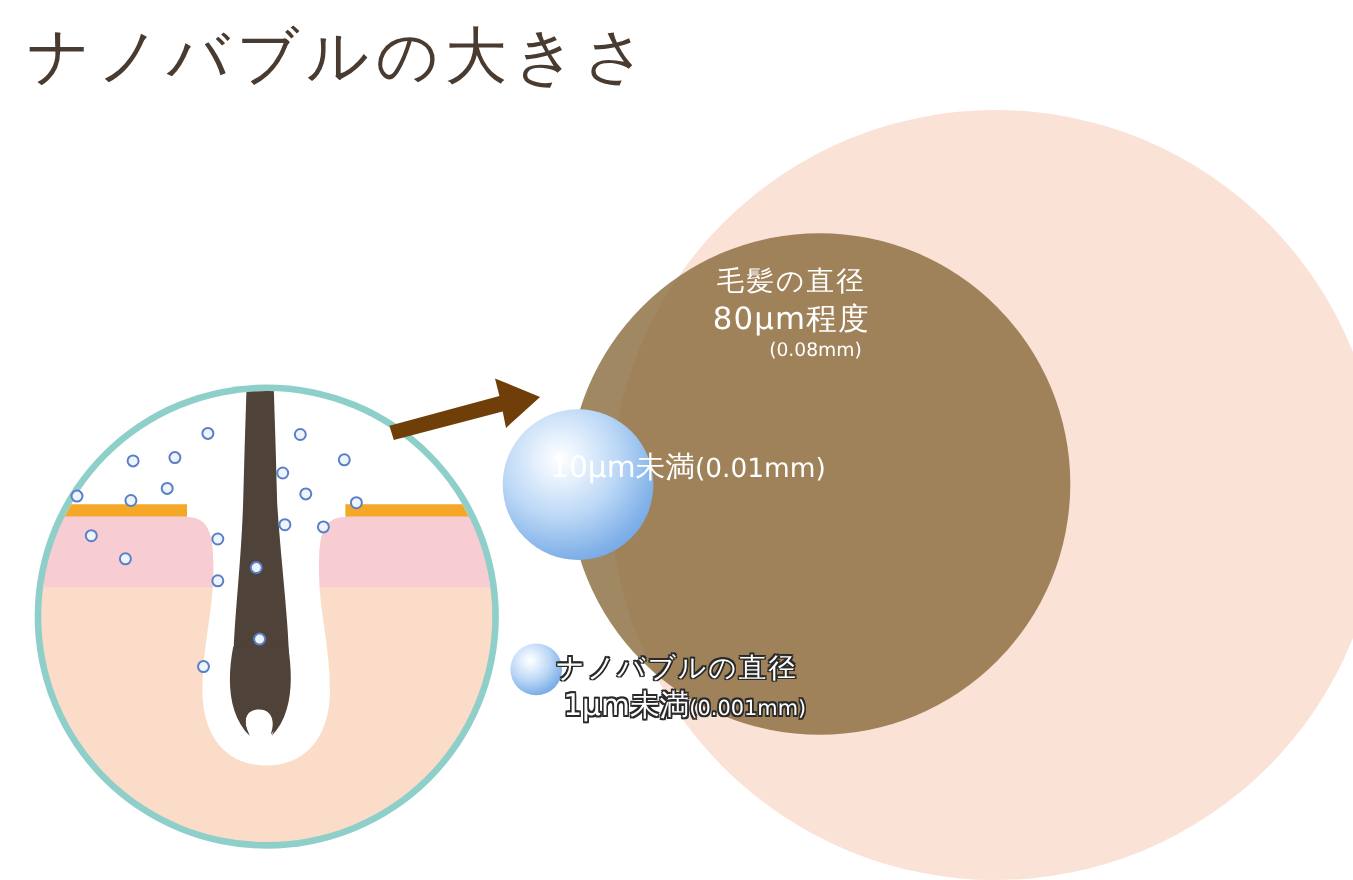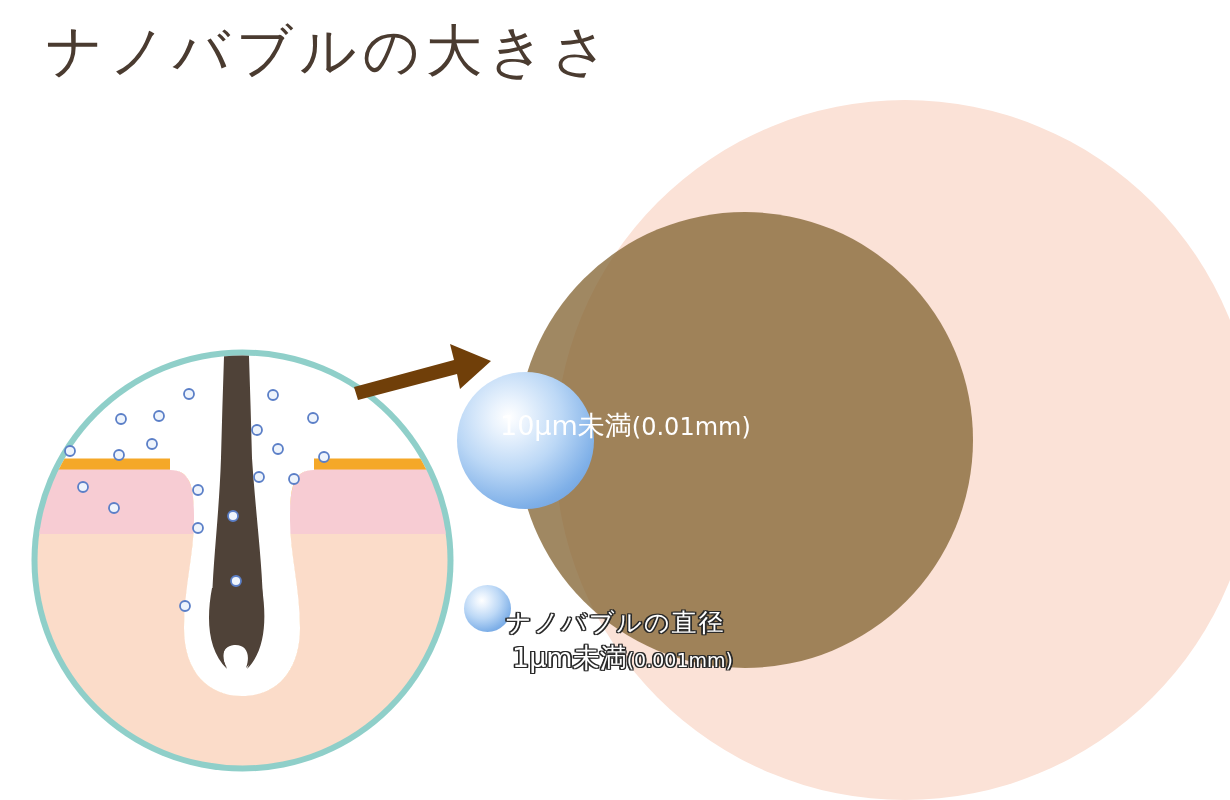--- a/index.html
+++ b/index.html
@@ -7,21 +7,21 @@
   body{
     width:1230px;height:800px;
     background:#ffffff;
     font-family:"Liberation Sans","DejaVu Sans",sans-serif;
     overflow:hidden;
   }
   #stage{position:relative;width:1230px;height:800px;overflow:hidden;background:#fff;}
 
   
   #page-title{
-    position:absolute;left:46px;top:14px;
+    position:absolute;left:25px;top:14px;
     font-size:56px;
     letter-spacing:6px;
     color:#4a3b30;
     font-weight:500;
     white-space:nowrap;
     font-family:"DejaVu Sans","Liberation Sans",sans-serif;
   }
 
   
   .circ{position:absolute;border-radius:50%;}
@@ -64,21 +64,21 @@
   #hair-label .l3{font-size:17px;line-height:22px;padding-left:44px;}
 
   #micro-label{
     left:500px;top:408px;color:#ffffff;
   }
   #micro-label .l1{font-size:25px;letter-spacing:2px;line-height:34px;}
   #micro-label .l2{font-size:27px;letter-spacing:0px;line-height:36px;}
   #micro-label .l2 .sub{font-size:24px;}
 
   #nano-label{
-    left:506px;top:606px;color:#ffffff;
+    left:506px;top:590px;color:#ffffff;
     text-shadow:
       -1.4px -1.4px 0 #2a2a2a, 1.4px -1.4px 0 #2a2a2a,
       -1.4px  1.4px 0 #2a2a2a, 1.4px  1.4px 0 #2a2a2a,
       -1.4px 0 0 #2a2a2a, 1.4px 0 0 #2a2a2a,
       0 -1.4px 0 #2a2a2a, 0 1.4px 0 #2a2a2a;
   }
   #nano-label .l1{font-size:25px;letter-spacing:2px;line-height:34px;}
   #nano-label .l2{font-size:27px;line-height:36px;padding-left:6px;}
   #nano-label .l2 .sub{font-size:19px;}
 
@@ -90,20 +90,25 @@
 <body>
 
 <div id="stage">
 
   <div id="page-title">ナノバブルの大きさ</div>
 
   <div class="circ" id="pore-circle"></div>
   <div class="circ" id="hair-circle"></div>
 
 
+  <div class="label" id="hair-label">
+    <span class="l1">毛髪の直径</span>
+    <span class="l2">80μm程度</span>
+    <span class="l3">(0.08mm)</span>
+  </div>
 
   <div class="bubble-sphere" id="micro-bubble"></div>
   <div class="label" id="micro-label">
     <span class="l2"><span>10μm未満</span><span class="sub">(0.01mm)</span></span>
   </div>
 
   <div class="bubble-sphere" id="nano-bubble"></div>
   <div class="label" id="nano-label">
     <span class="l1">ナノバブルの直径</span>
     <span class="l2"><span>1μm未満</span><span class="sub">(0.001mm)</span></span>

